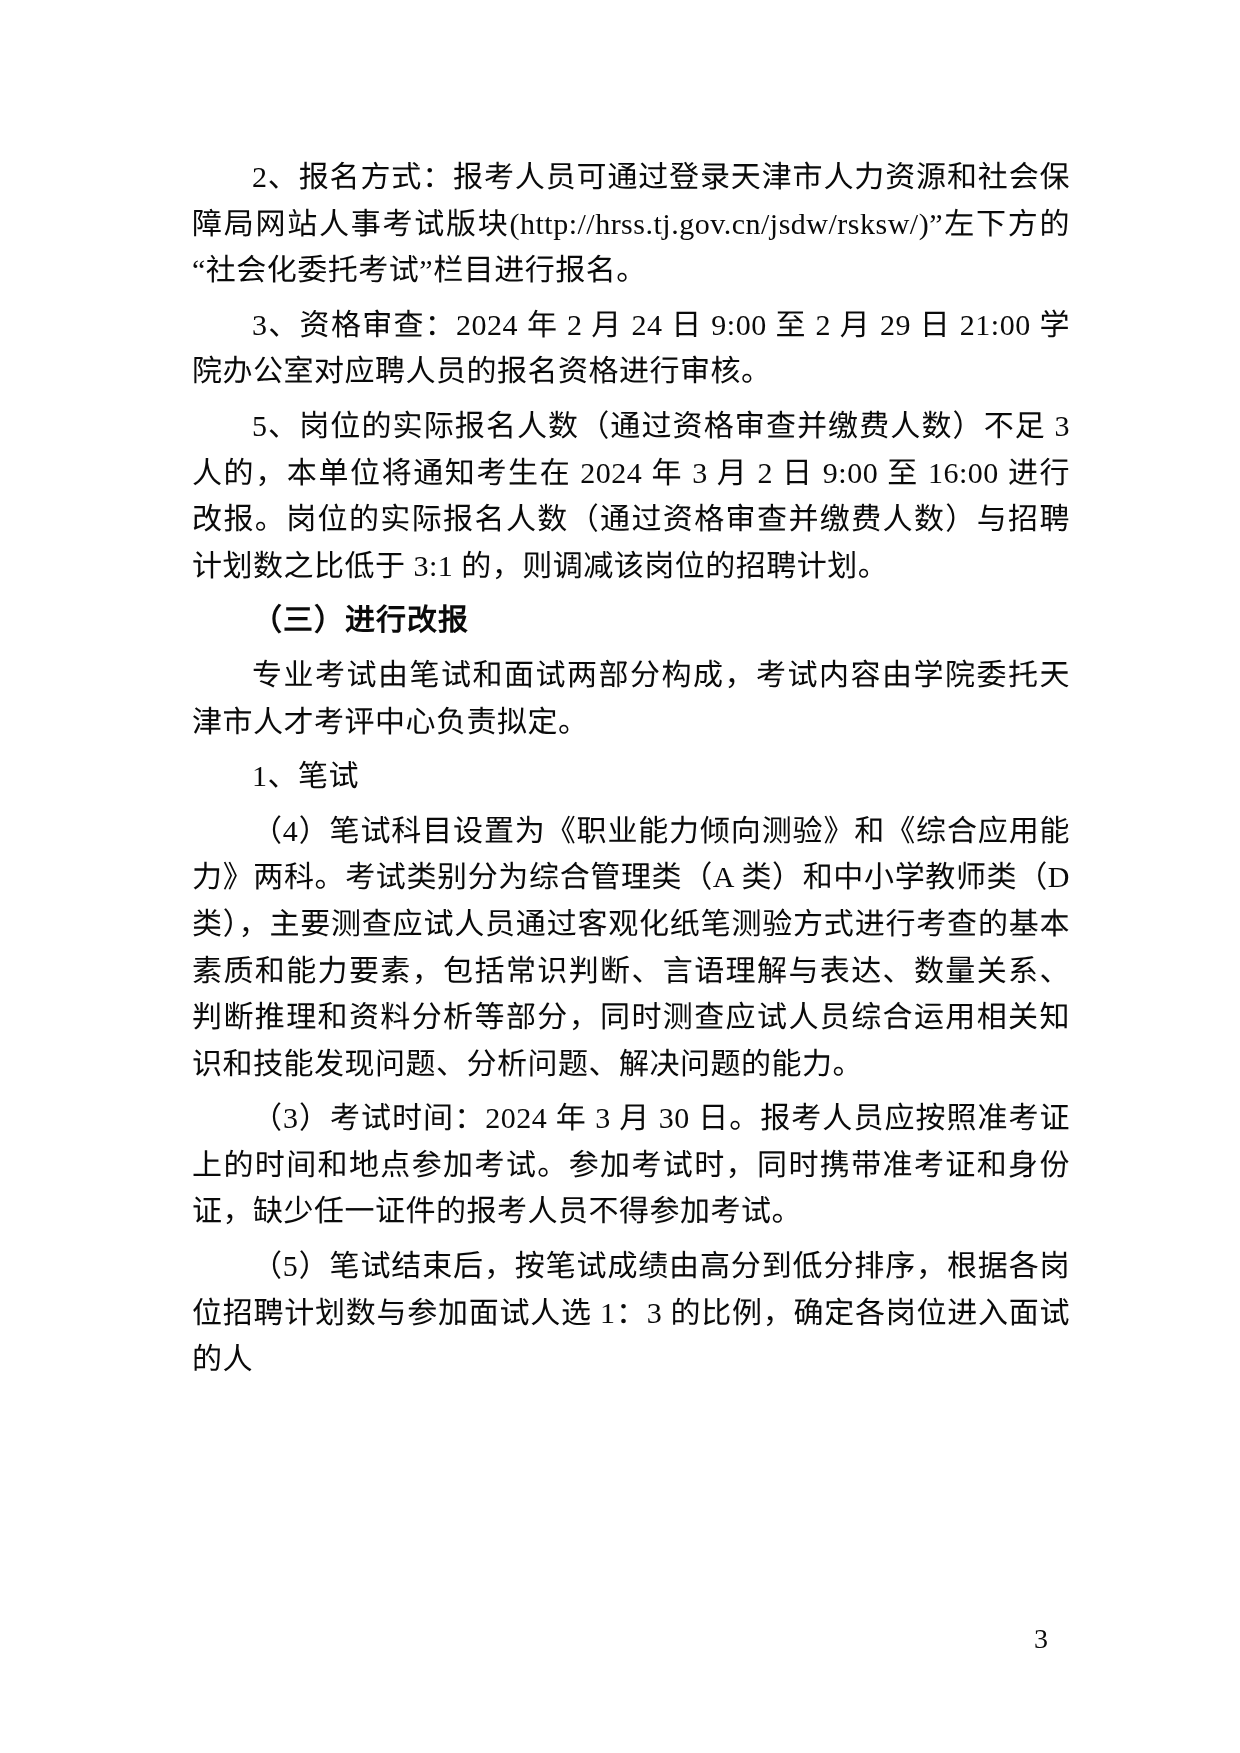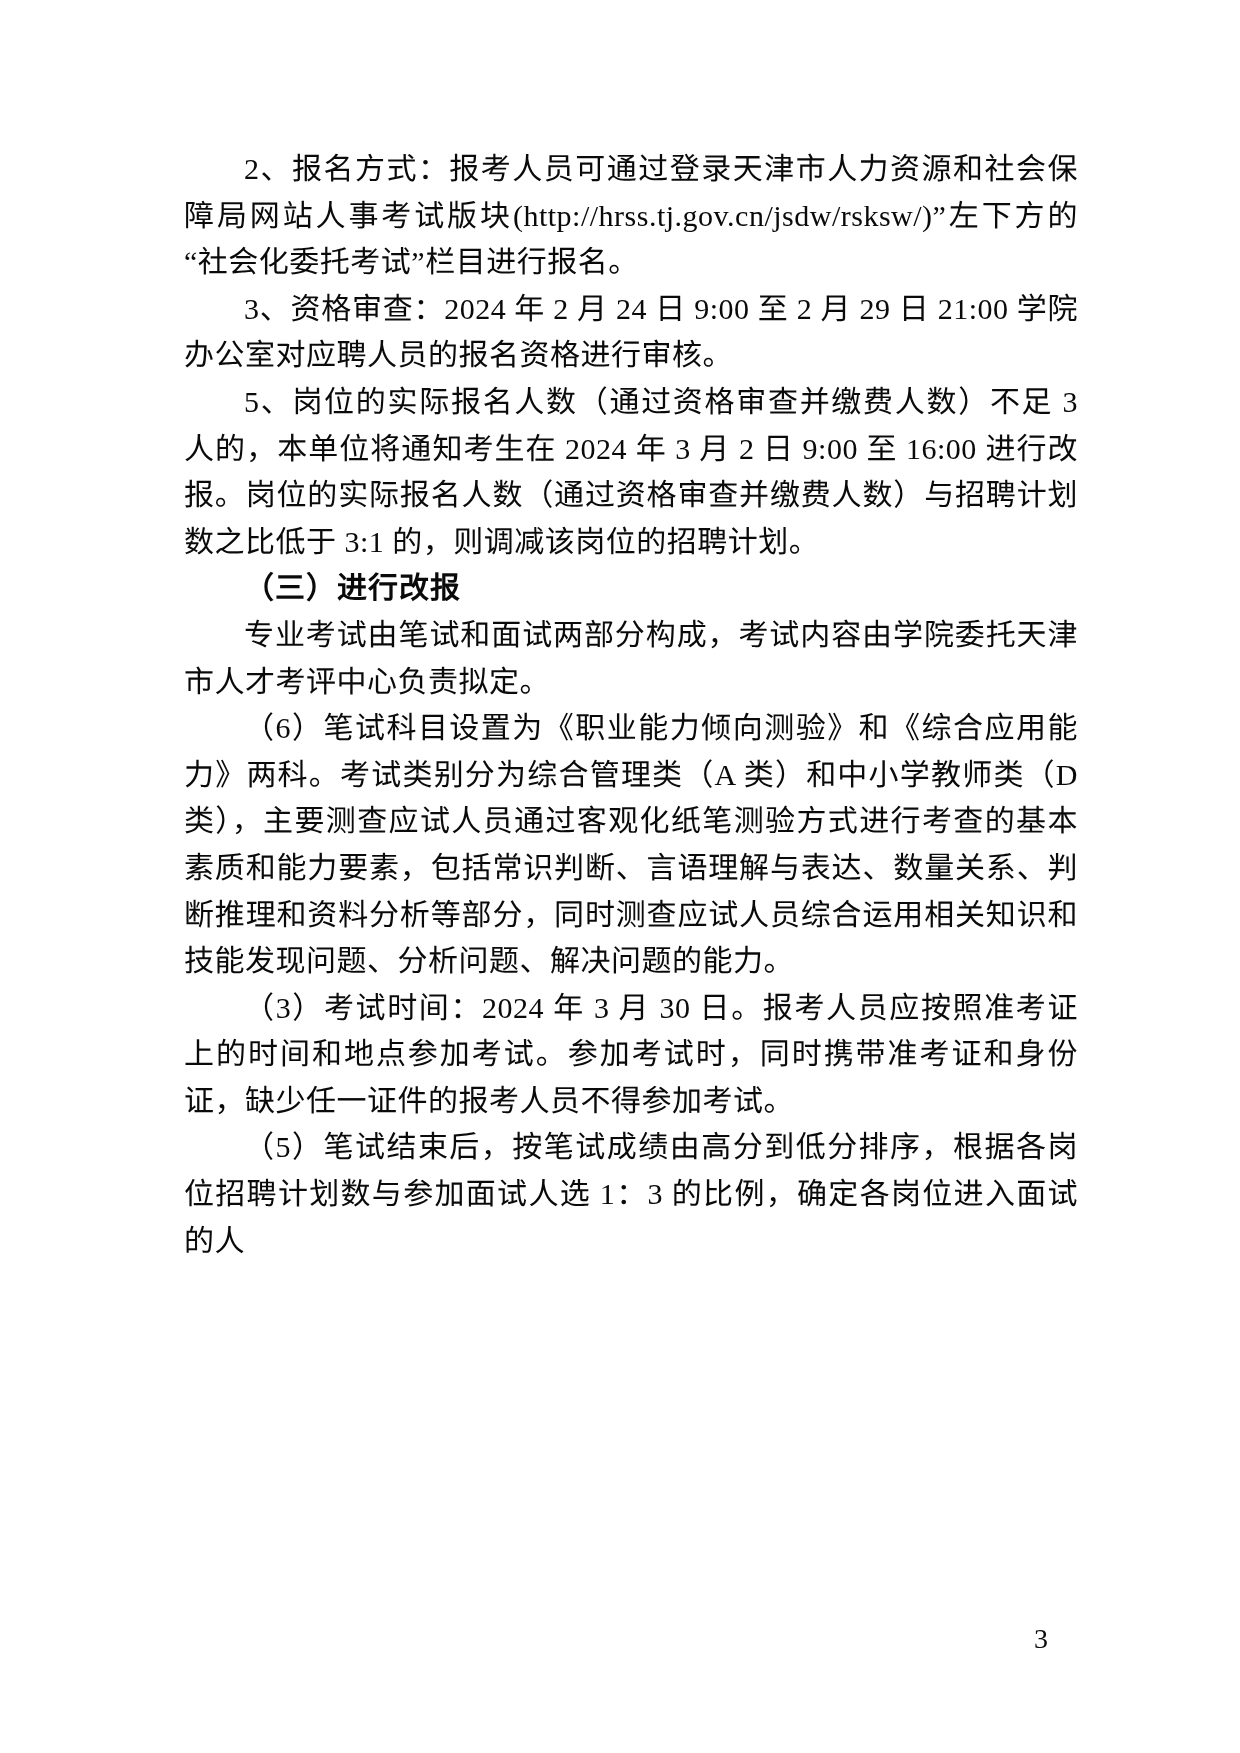--- a/index.html
+++ b/index.html
@@ -24,21 +24,21 @@
     position: absolute;
     left: 184px;
     top: 146px;
     width: 894px;
     font-size: 30px;
     line-height: 46.6px;
     text-align: justify;
     letter-spacing: 0.5px;
   }
   .doc-content p {
-    margin: 0;
+    margin: 8px;
     padding: 0;
     text-indent: 2em;
   }
   .doc-content p.heading {
     font-family: "Liberation Sans", "DejaVu Sans", sans-serif;
     font-weight: bold;
     letter-spacing: 1px;
   }
   .page-number {
     position: absolute;
@@ -51,18 +51,19 @@
 </head>
 <body>
 
 <div class="doc-page">
   <div class="doc-content">
     <p>2、报名方式：报考人员可通过登录天津市人力资源和社会保障局网站人事考试版块(http://hrss.tj.gov.cn/jsdw/rsksw/)”左下方的“社会化委托考试”栏目进行报名。</p>
     <p>3、资格审查：2024 年 2 月 24 日 9:00 至 2 月 29 日 21:00 学院办公室对应聘人员的报名资格进行审核。</p>
     <p>5、岗位的实际报名人数（通过资格审查并缴费人数）不足 3 人的，本单位将通知考生在 2024 年 3 月 2 日 9:00 至 16:00 进行改报。岗位的实际报名人数（通过资格审查并缴费人数）与招聘计划数之比低于 3:1 的，则调减该岗位的招聘计划。</p>
     <p class="heading">（三）进行改报</p>
     <p>专业考试由笔试和面试两部分构成，考试内容由学院委托天津市人才考评中心负责拟定。</p>
-    <p>（6）笔试科目设置为《职业能力倾向测验》和《综合应用能力》两科。考试类别分为综合管理类（A 类）和中小学教师类（D 类），主要测查应试人员通过客观化纸笔测验方式进行考查的基本素质和能力要素，包括常识判断、言语理解与表达、数量关系、判断推理和资料分析等部分，同时测查应试人员综合运用相关知识和技能发现问题、分析问题、解决问题的能力。</p>
+    <p>1、笔试</p>
+    <p>（4）笔试科目设置为《职业能力倾向测验》和《综合应用能力》两科。考试类别分为综合管理类（A 类）和中小学教师类（D 类），主要测查应试人员通过客观化纸笔测验方式进行考查的基本素质和能力要素，包括常识判断、言语理解与表达、数量关系、判断推理和资料分析等部分，同时测查应试人员综合运用相关知识和技能发现问题、分析问题、解决问题的能力。</p>
     <p>（3）考试时间：2024 年 3 月 30 日。报考人员应按照准考证上的时间和地点参加考试。参加考试时，同时携带准考证和身份证，缺少任一证件的报考人员不得参加考试。</p>
     <p>（5）笔试结束后，按笔试成绩由高分到低分排序，根据各岗位招聘计划数与参加面试人选 1：3 的比例，确定各岗位进入面试的人</p>
   </div>
   <div class="page-number">3</div>
 </div>
 
 </body></html>

